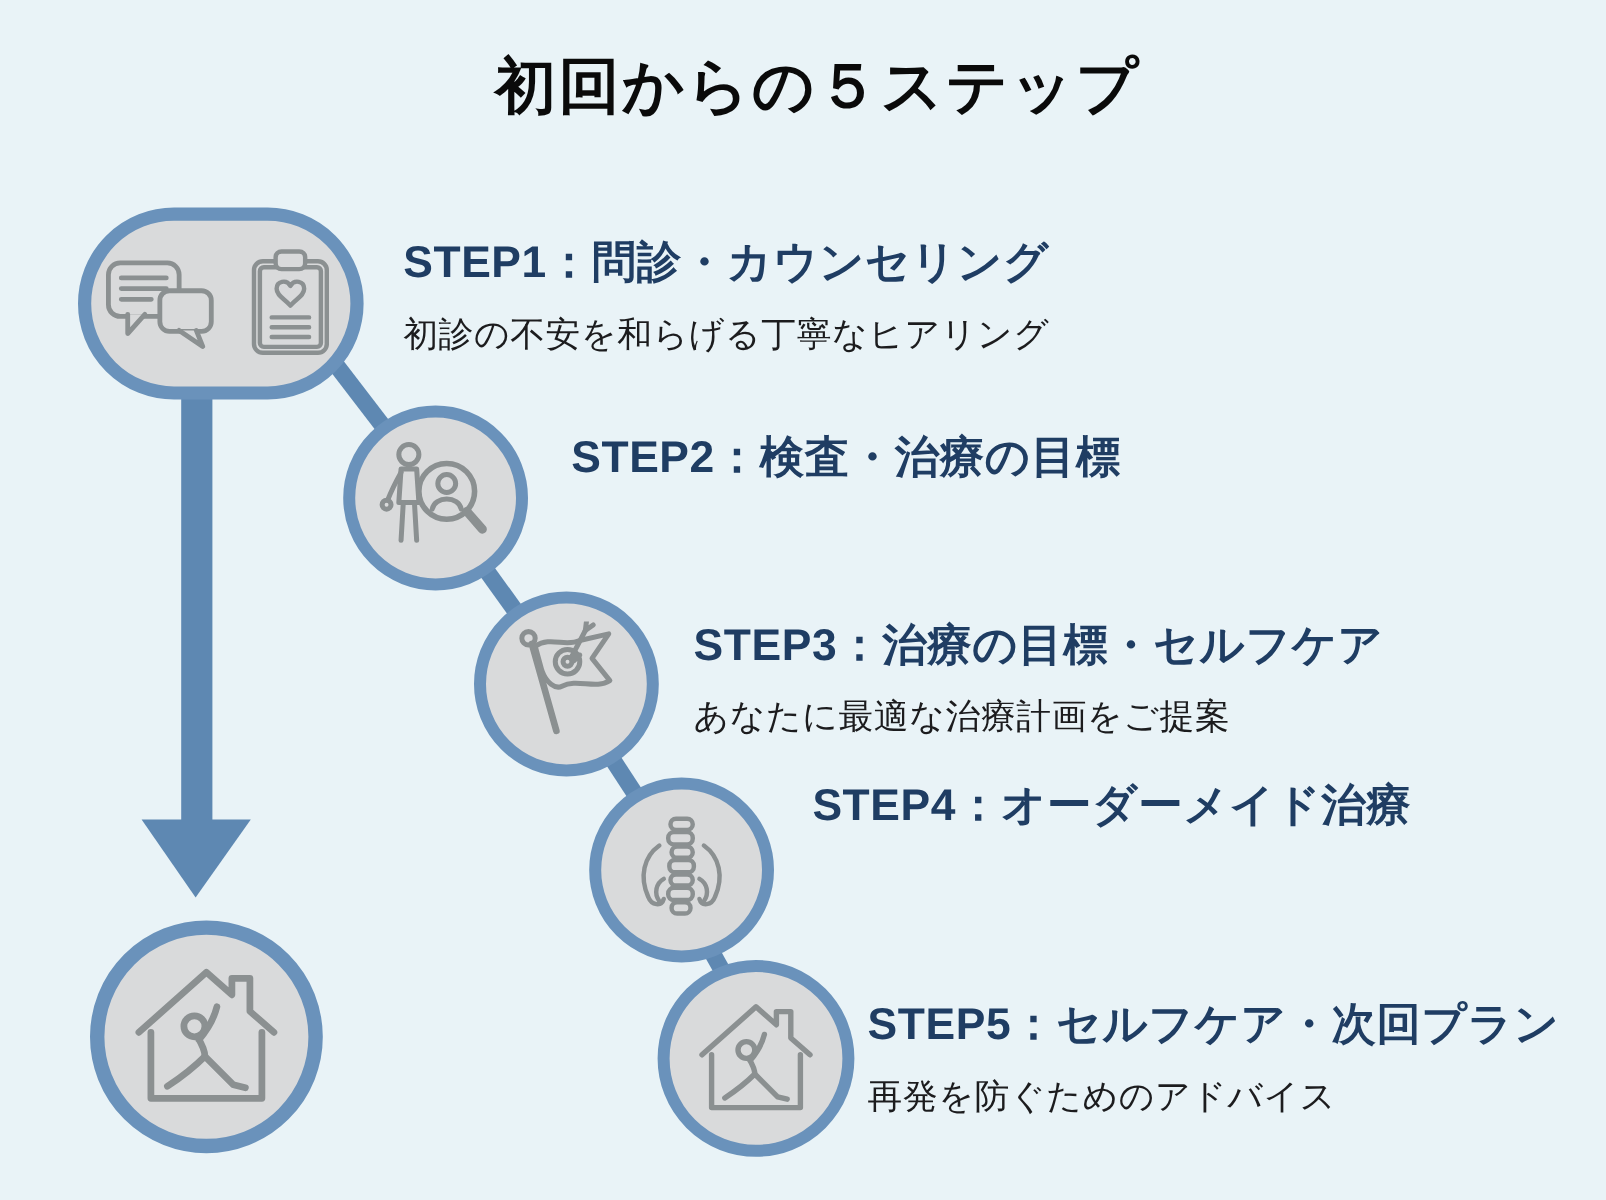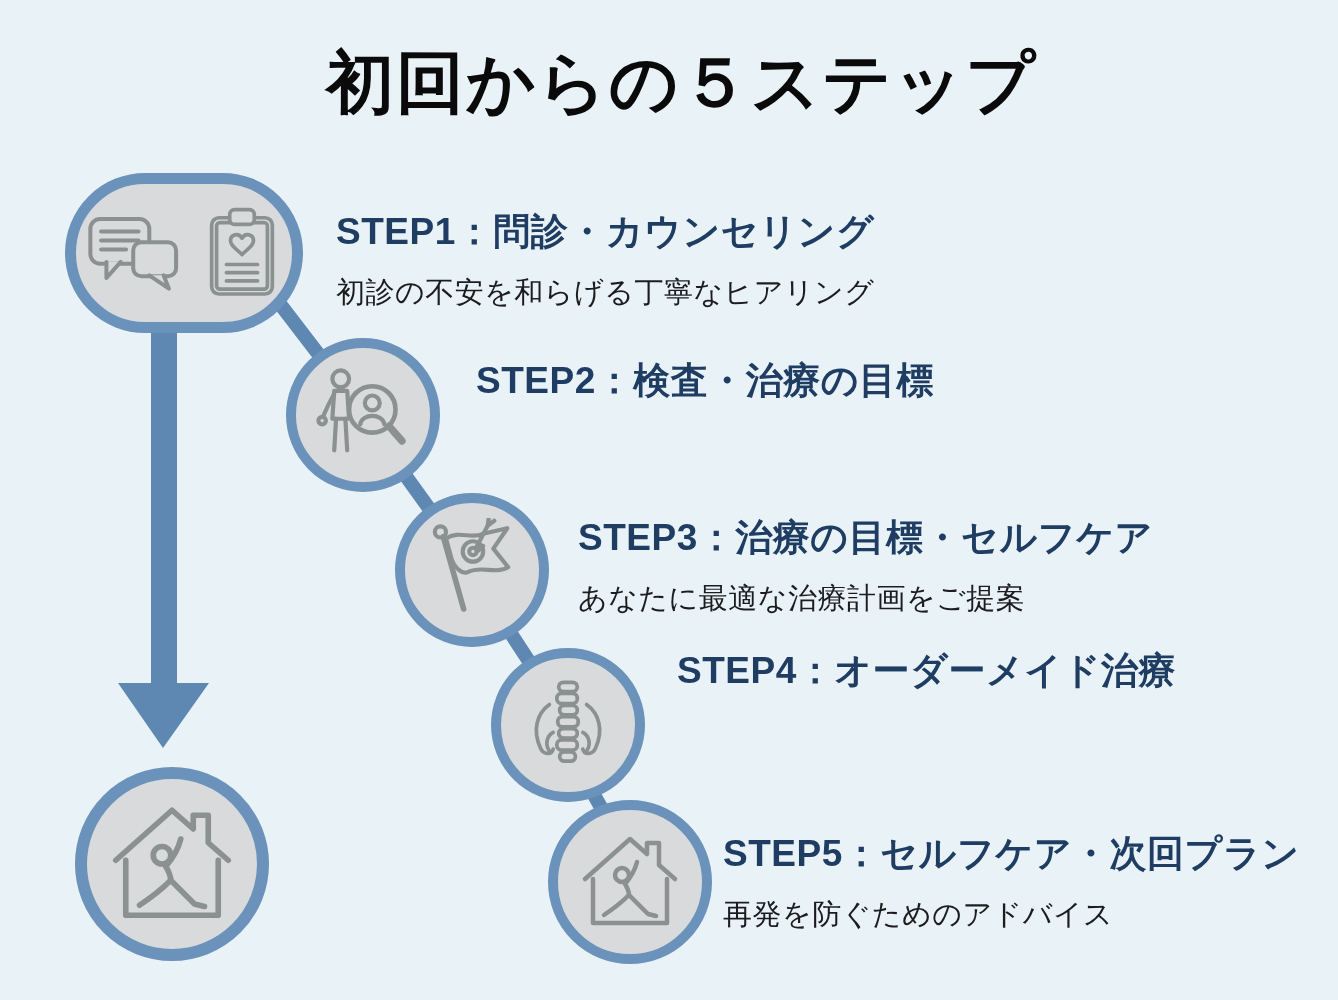--- a/index.html
+++ b/index.html
@@ -14,21 +14,21 @@
   }
   *{box-sizing:border-box;margin:0;padding:0}
   html,body{width:1338px;height:1000px;overflow:hidden}
   body{background:var(--bg);font-family:"Liberation Sans",sans-serif}
   .canvas{position:relative;width:1338px;height:1000px;background:var(--bg)}
 
   .title{
     position:absolute;left:0;top:38px;width:100%;
     text-align:center;padding-left:25px;
     font-family:"Liberation Serif","DejaVu Serif",serif;
-    font-weight:700;font-size:68px;letter-spacing:2px;
+    font-weight:700;font-size:51px;letter-spacing:2px;
     color:var(--title-color);
   }
 
   svg.connector-layer{position:absolute;left:0;top:0;z-index:1}
   .conn{stroke:var(--accent-dark);stroke-width:14;fill:none}
   .arrow-shaft{stroke:var(--accent-dark);stroke-width:26;fill:none}
   .arrow-head{fill:var(--accent-dark)}
 
   .node{
     position:absolute;z-index:2;background:var(--node-fill);
@@ -50,21 +50,21 @@
 
   .step-text{position:absolute;z-index:3}
   .step-heading{
     font-size:37px;font-weight:700;color:var(--heading-color);
     line-height:46px;letter-spacing:0.5px;
   }
   .step-desc{
     margin-top:19px;font-size:29px;font-weight:500;
     color:var(--desc-color);line-height:36px;letter-spacing:0.5px;
   }
-  .s1{left:336px;top:209px}
+  .s1{left:336px;top:196px}
   .s2{left:476px;top:358px}
   .s3{left:578px;top:515px}
   .s4{left:677px;top:648px}
   .s5{left:723px;top:831px}
 </style>
 </head>
 <body>
 
 <div class="canvas">
 

